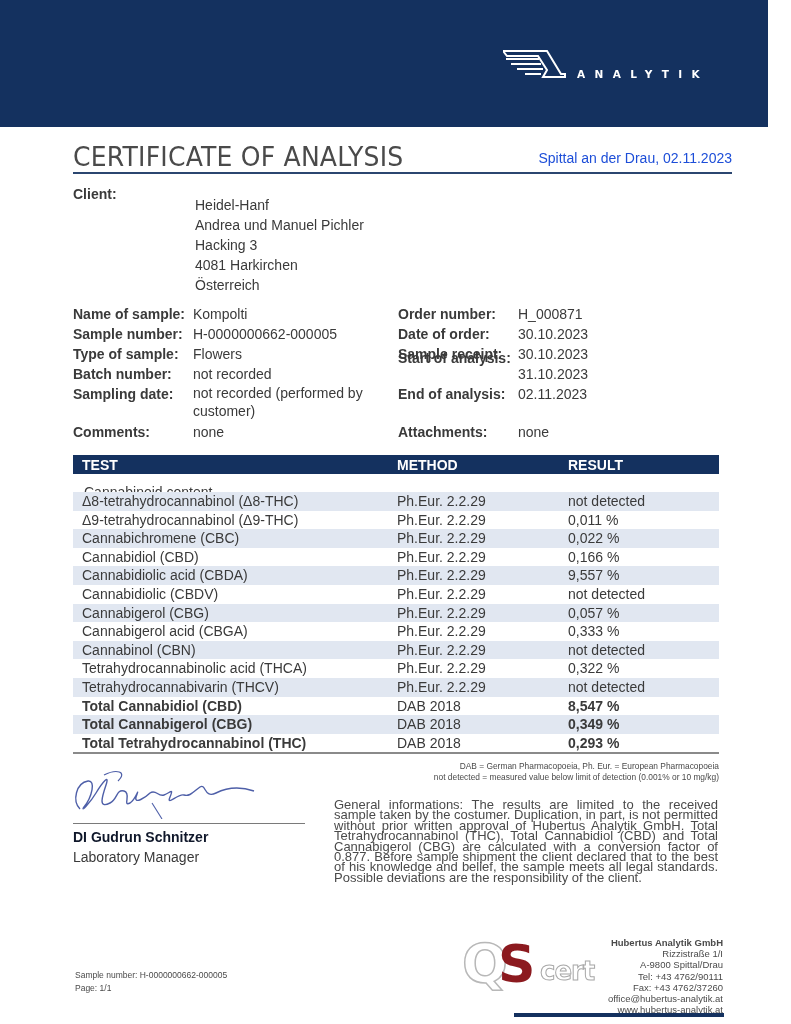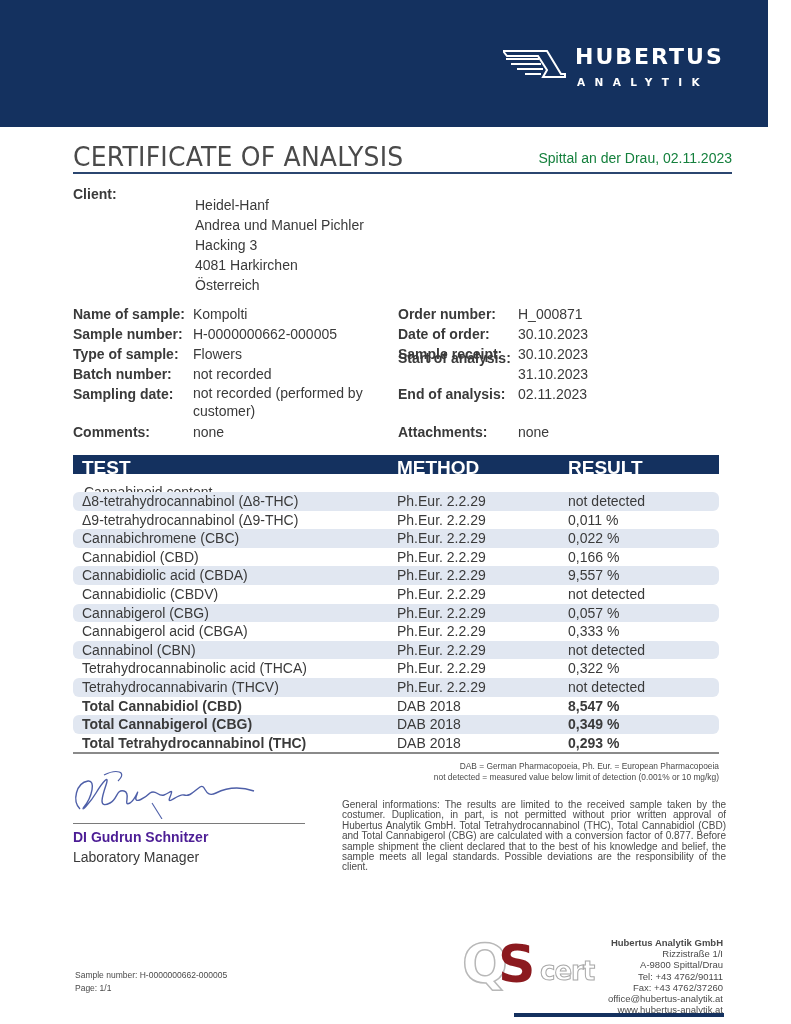--- a/index.html
+++ b/index.html
@@ -5,68 +5,67 @@
   html, body { margin:0; padding:0; background:#ffffff; }
   body { width:791px; height:1024px; position:relative; overflow:hidden;
          font-family:"Liberation Sans", sans-serif; color:#3a3a3a; }
   .abs { position:absolute; }
   .band { left:0; top:0; width:768px; height:127px; background:#14315f; }
   .logo { left:503px; top:46px; width:240px; height:40px; }
   .logo-wings { left:0; top:4px; width:68px; height:30px; }
   .logo-name { left:72px; top:0; font-family:"DejaVu Sans", sans-serif; font-weight:bold;
                font-size:22px; letter-spacing:2px; color:#ffffff; line-height:22px; }
   .logo-sub { left:74px; top:22px; font-family:"DejaVu Sans", sans-serif; font-weight:bold;
-              font-size:10.5px; letter-spacing:9.4px; color:#ffffff; line-height:12px;margin-top:8px; }
+              font-size:10.5px; letter-spacing:9.4px; color:#ffffff; line-height:12px; }
   .title { left:73px; top:141px; font-size:27px; color:#4a4a4a; letter-spacing:0.2px;
            font-family:"DejaVu Sans", sans-serif; font-weight:normal; transform:scaleX(0.93); transform-origin:left; }
-  .place-date { right:59px; top:150px; font-size:14px; color:#15803d; }
+  .place-date { right:59px; top:150px; font-size:14px; color:#1d4ed8; }
   .title-rule { left:73px; top:172px; width:659px; height:2px; background:#2b4670; }
   .lbl { font-weight:bold; font-size:14px; color:#3a3a3a; }
   .val { font-size:14px; color:#3a3a3a; }
   .client-lbl { left:73px; top:186px; }
   .client-lines { left:195px; top:195px; line-height:20px; }
   .kv { line-height:20px; }
   .table { left:73px; top:455px; width:646px; }
-  .thead { height:19px; background:#14315f; color:#fff; font-weight:bold; font-size:19px;
+  .thead { height:19px; background:#14315f; color:#fff; font-weight:bold; font-size:14px;
            position:relative; }
   .thead span { position:absolute; top:2px; }
-  .row { height:18.6px; position:relative; font-size:14px; color:#3a3a3a;border-radius:6px; }
+  .row { height:18.6px; position:relative; font-size:14px; color:#3a3a3a; }
   .row.shade { background:#e1e7f1; }
   .row span { position:absolute; top:1px; white-space:nowrap; }
   .row.bold .c1, .row.bold .c3 { font-weight:bold; }
   .c1 { left:9px; } .c2 { left:324px; } .c3 { left:495px;text-align:right; }
   .section-label { height:18px; position:relative; font-size:14px; }
   .section-label span { position:absolute; left:11px; top:10px; }
   .table-bottom { height:2px; background:#8a8a8a; }
   .notes { right:72px; top:761px; text-align:right; font-size:8.4px; line-height:11px; color:#4a4a4a; }
   .sig { left:66px; top:763px; width:200px; height:56px; }
   .sig-line { left:73px; top:823px; width:232px; height:1px; background:#7a7a7a; }
-  .signer { left:73px; top:829px; font-weight:bold; font-size:14px; color:#4c1d95; }
+  .signer { left:73px; top:829px; font-weight:bold; font-size:14px; color:#0f172a; }
   .signer-role { left:73px; top:849px; font-size:14px; color:#3a3a3a; }
-  .general { left:334px; top:800px; width:384px; font-size:10px; line-height:10.4px;
-             text-align:justify; color:#4a4a4a;margin-left:8px; }
+  .general { left:334px; top:800px; width:384px; font-size:13px; line-height:10.4px;
+             text-align:justify; color:#4a4a4a; }
   .footer-left { left:75px; top:969px; font-size:8.5px; line-height:13px; color:#4a4a4a; }
   .qs { left:462px; top:938px; width:140px; height:52px; }
   .company { right:68px; top:937px; text-align:right; font-size:9.5px; line-height:11.2px; color:#4a4a4a; }
   .company .name { font-weight:bold;text-align:right; }
   .foot-rule { left:514px; top:1013px; width:210px; height:4px; background:#14315f; }
 </style>
 </head>
 <body>
 
 <div class="abs band"></div>
 <div class="abs logo">
   <svg class="abs logo-wings" viewBox="0 0 68 30">
     <path d="M0 1 L44 1 L58 24 L62 24 L62 27 L40 27 L44 20 L35 6 L4 6 Z" fill="none" stroke="#fff" stroke-width="2"></path>
     <path d="M3 9 L36 9" stroke="#fff" stroke-width="2"></path>
     <path d="M8 14 L38 14" stroke="#fff" stroke-width="2"></path>
     <path d="M14 19 L40 19" stroke="#fff" stroke-width="2"></path>
     <path d="M22 24 L38 24" stroke="#fff" stroke-width="2"></path>
   </svg>
-  <div class="abs logo-name">HUBERTUS</div>
   <div class="abs logo-sub">ANALYTIK</div>
 </div>
 
 <div class="abs title">CERTIFICATE OF ANALYSIS</div>
 <div class="abs place-date">Spittal an der Drau, 02.11.2023</div>
 <div class="abs title-rule"></div>
 
 <div class="abs lbl client-lbl">Client:</div>
 <div class="abs val client-lines">
   <div>Heidel-Hanf</div>

